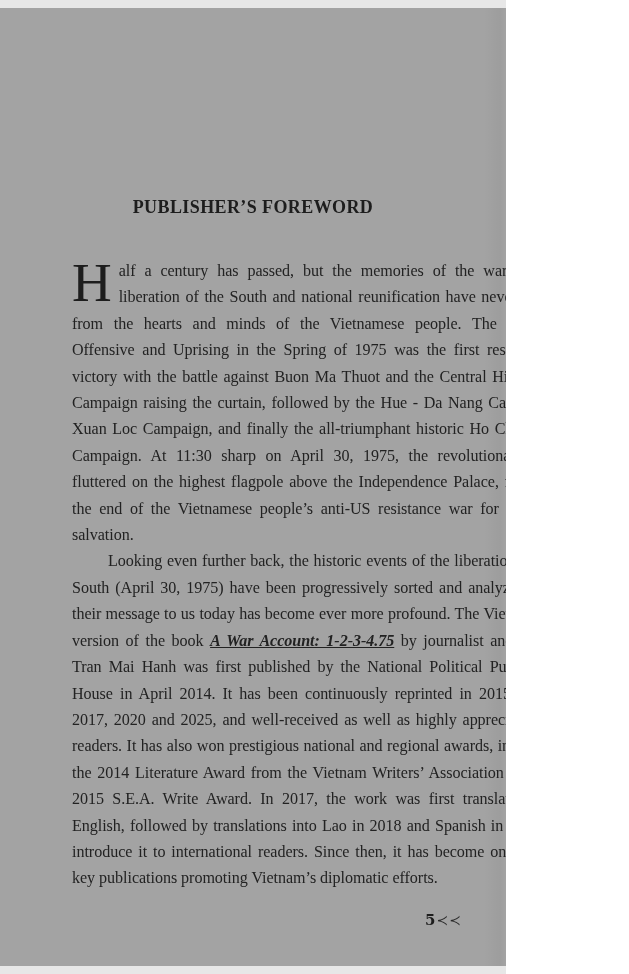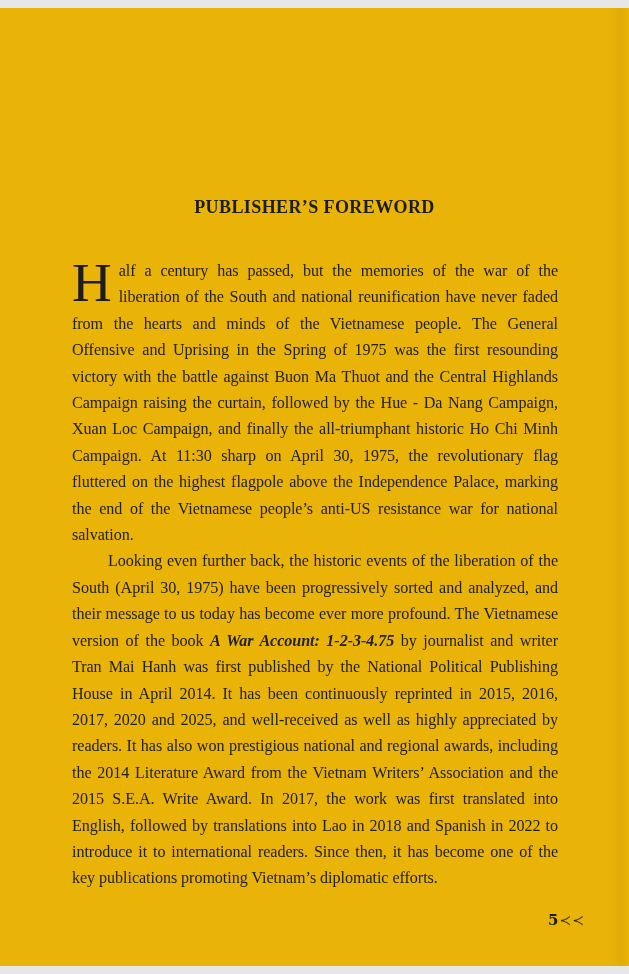--- a/index.html
+++ b/index.html
@@ -2,23 +2,23 @@
 <html><head>
 <meta charset="utf-8">
 <style>
   html, body {
     margin: 0;
     padding: 0;
     background: #ffffff;
   }
   .viewport {
     position: relative;
-    width: 629px;
+    width: 506px;
     height: 974px;
-    background: #eab308;
+    background: #a3a3a3;
     overflow: hidden;
     font-family: "Liberation Serif", serif;
   }
   .edge-strip {
     position: absolute;
     left: 0;
     width: 100%;
     height: 8px;
     background: #e7e7e7;
   }
@@ -67,20 +67,21 @@
     float: left;
     font-size: 55px;
     line-height: 44px;
     padding: 3px 7px 0 0;
     font-weight: normal;
     color: #1d1d1d;
   }
   .book-title {
     font-weight: bold;
     font-style: italic;
+    text-decoration: underline;
   }
   .footer {
     position: absolute;
     right: 44px;
     bottom: 45px;
     color: #1d1d1d;
     white-space: nowrap;
   }
   .page-number {
     font-weight: bold;

